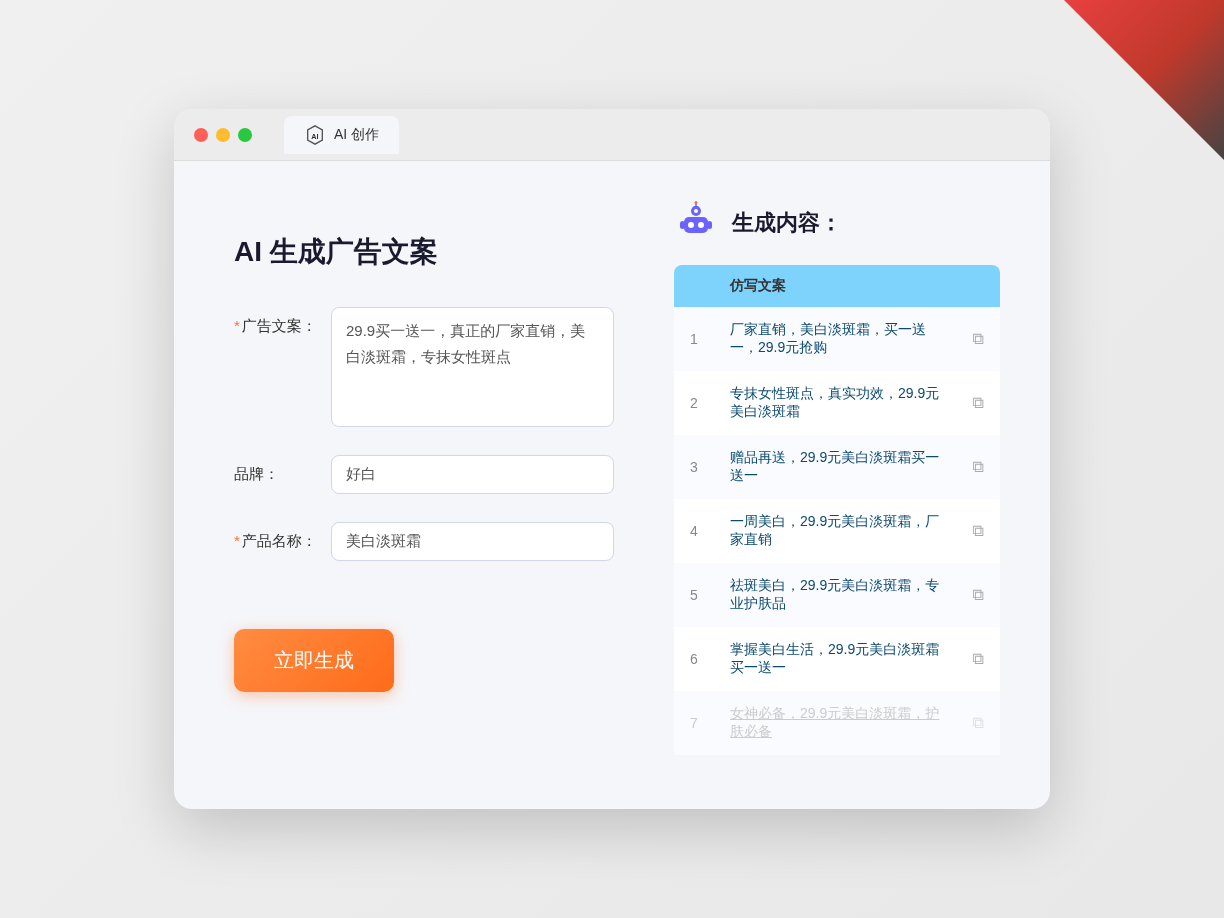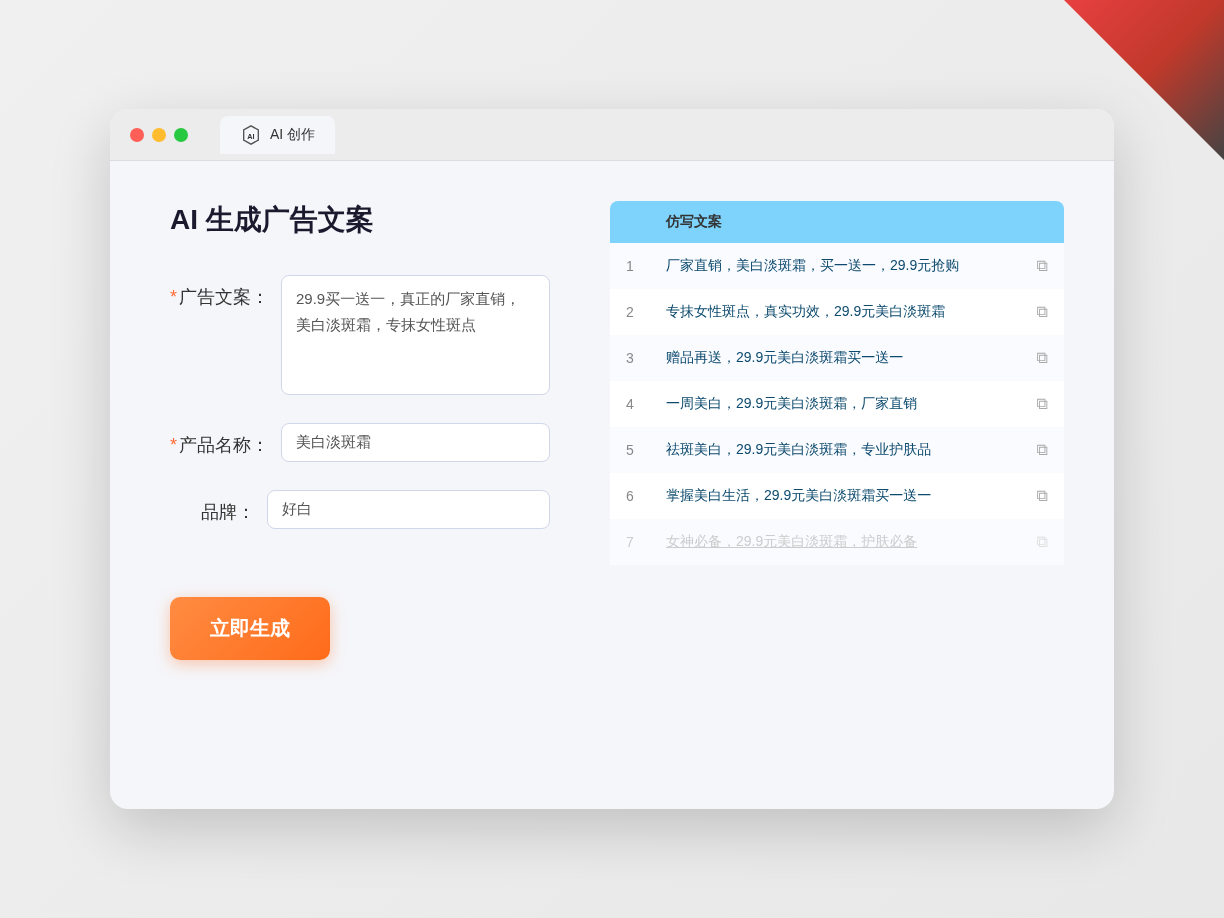--- a/index.html
+++ b/index.html
@@ -22,21 +22,21 @@
       width: 160px;
       height: 160px;
       background: linear-gradient(135deg, #e84040 0%, #c0392b 50%, #444 100%);
       clip-path: polygon(100% 0, 0 0, 100% 100%);
       z-index: 0;
     }
 
     .browser-window {
       position: relative;
       z-index: 1;
-      width: 1004px;
+      width: 876px;
       min-height: 700px;
       background: #f5f6fa;
       border-radius: 18px;
       box-shadow: 0 20px 60px rgba(0,0,0,0.18);
       overflow: hidden;
     }
 
     
     .title-bar {
       background: #ececec;
@@ -76,41 +76,42 @@
     .content-area {
       display: flex;
       padding: 40px 50px 40px 60px;
       gap: 60px;
       min-height: 648px;
     }
 
     
     .left-panel {
       flex: 0 0 380px;
+      margin-top: 32px;
     }
     .page-title {
       font-size: 28px;
       font-weight: 700;
       color: #1a1a2e;
       margin-bottom: 36px;
     }
 
     .form-group {
       display: flex;
       align-items: flex-start;
       margin-bottom: 28px;
       gap: 12px;
     }
     .form-label {
-      font-size: 18px;
+      font-size: 15px;
       color: #333;
       white-space: nowrap;
       padding-top: 10px;
       min-width: 85px;
-      text-align: right;
+      text-align: left;
     }
     .form-label .required {
       color: #ff6b35;
       margin-right: 2px;
     }
     .form-input {
       flex: 1;
       border: 1.5px solid #d0d7e8;
       border-radius: 8px;
       padding: 10px 14px;
@@ -127,21 +128,21 @@
     }
 
     .generate-btn {
       margin-top: 40px;
       background: linear-gradient(135deg, #ff8c42, #ff6b1a);
       color: #fff;
       border: none;
       border-radius: 10px;
       padding: 18px 40px;
       font-size: 20px;
-      font-weight: 700;
+      font-weight: 400;
       cursor: pointer;
       font-family: inherit;
       box-shadow: 0 4px 15px rgba(255,107,26,0.35);
     }
 
     
     .right-panel {
       flex: 1;
     }
     .result-header {
@@ -253,36 +254,52 @@
       
       <div class="form-group">
         <label class="form-label">
           <span class="required">*</span><span>广告文案：</span>
         </label>
         <textarea class="form-input" style="">29.9买一送一，真正的厂家直销，美白淡斑霜，专抹女性斑点</textarea>
       </div>
 
       
       <div class="form-group">
+        <label class="form-label">品牌：</label>
+        <input type="text" class="form-input" value="好白" style="">
+      </div>
+
+      
+      <div class="form-group">
         <label class="form-label">
           <span class="required">*</span><span>产品名称：</span>
         </label>
         <input type="text" class="form-input" value="美白淡斑霜" style="">
       </div>
 
-      
-      <div class="form-group">
-        <label class="form-label">品牌：</label>
-        <input type="text" class="form-input" value="好白" style="">
-      </div>
-
       <button class="generate-btn">立即生成</button>
     </div>
 
     <div class="right-panel">
+      <div class="result-header">
+
+        <svg class="robot-icon" viewBox="0 0 44 44" fill="none">
+          <circle cx="22" cy="10" r="5" fill="#6c63ff"></circle>
+          <rect x="10" y="16" width="24" height="16" rx="5" fill="#6c63ff"></rect>
+          <rect x="6" y="20" width="5" height="8" rx="2.5" fill="#6c63ff"></rect>
+          <rect x="33" y="20" width="5" height="8" rx="2.5" fill="#6c63ff"></rect>
+          <circle cx="17" cy="24" r="3" fill="white"></circle>
+          <circle cx="27" cy="24" r="3" fill="white"></circle>
+          <circle cx="22" cy="10" r="2" fill="white"></circle>
+          <rect x="19" y="5" width="6" height="3" rx="1.5" fill="#6c63ff"></rect>
+          <line x1="22" y1="5" x2="22" y2="2" stroke="#6c63ff" stroke-width="1.5"></line>
+          <circle cx="22" cy="1.5" r="1.5" fill="#ff6b35"></circle>
+        </svg>
+        <span class="result-title">生成内容：</span>
+      </div>
 
       <table class="result-table">
         <thead>
           <tr>
             <th></th>
             <th>仿写文案</th>
             <th></th>
           </tr>
         </thead>
         <tbody id="result-tbody">

